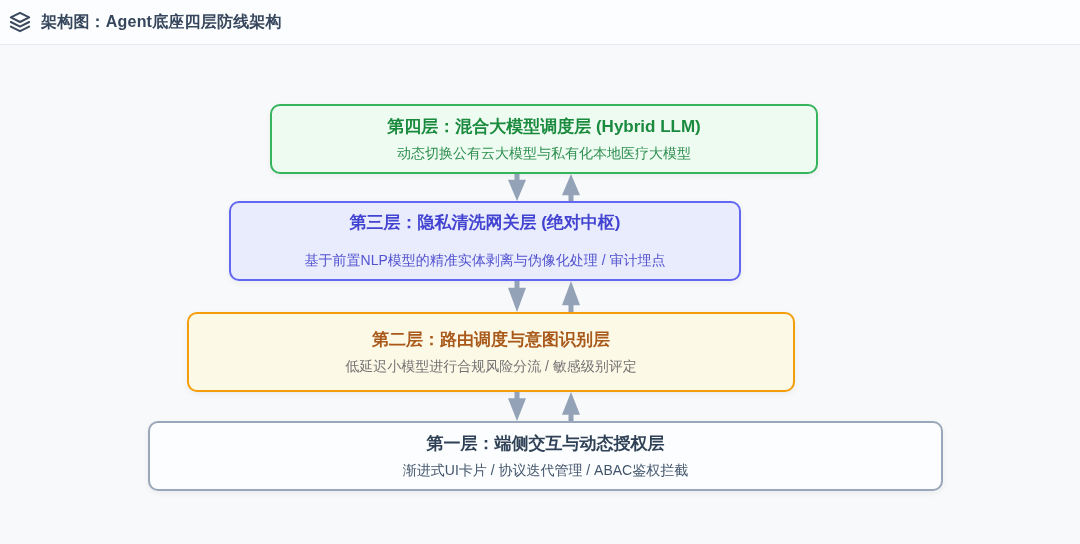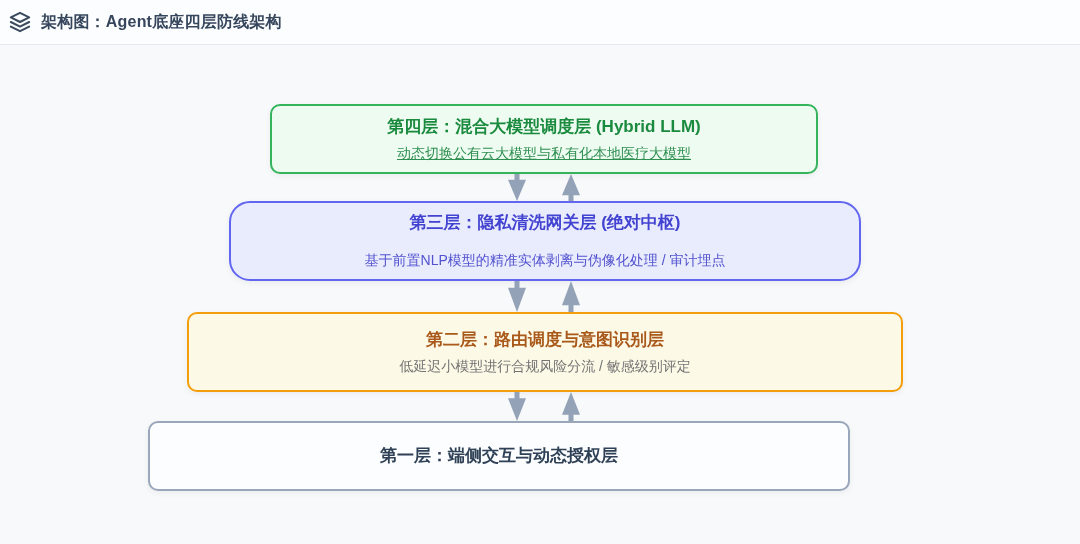--- a/index.html
+++ b/index.html
@@ -59,38 +59,38 @@
     margin-top: 5px;
     font-size: 14px;
     line-height: 1.3;
   }
   
   .layer-green {
     left: 270px; top: 59px; width: 548px; height: 70px;
     border-color: #36b45c; background: #eefbf1;
   }
   .layer-green .layer-title    { color: #1a8a3e; }
-  .layer-green .layer-subtitle { color: #2e8f50; text-decoration: underline; }
+  .layer-green .layer-subtitle { color: #2e8f50; }
   
   .layer-indigo {
-    left: 229px; top: 156px; width: 632px; height: 80px;
-    border-color: #6366f1; background: #e9ecfd; border-radius: 21px;
+    left: 229px; top: 156px; width: 512px; height: 80px;
+    border-color: #6366f1; background: #e9ecfd;
   }
   .layer-indigo .layer-title    { color: #4343d1; }
   .layer-indigo .layer-subtitle { color: #5252cf; margin-top: 16px; }
   
   .layer-orange {
-    left: 187px; top: 267px; width: 716px; height: 80px;
+    left: 187px; top: 267px; width: 608px; height: 80px;
     border-color: #f59e0b; background: #fdf9e7;
   }
   .layer-orange .layer-title    { color: #a9591a; }
   .layer-orange .layer-subtitle { color: #737373; }
   
   .layer-gray {
-    left: 148px; top: 376px; width: 702px; height: 70px;
+    left: 148px; top: 376px; width: 795px; height: 70px;
     border-color: #9aa7ba; background: #fcfdfe;
   }
   .layer-gray .layer-title    { color: #2f4156; }
   .layer-gray .layer-subtitle { color: #42556c; }
   
   .arrow-pair {
     position: absolute;
     left: 507px;
     display: flex;
     gap: 34px;
@@ -159,15 +159,16 @@
       <polygon points="1,6 19,6 10,28"></polygon>
     </svg>
     <svg viewBox="0 0 20 28" preserveAspectRatio="none">
       <rect x="7.5" y="20" width="5" height="8"></rect>
       <polygon points="1,22 19,22 10,0"></polygon>
     </svg>
   </div>
 
   <div class="layer layer-gray">
     <div class="layer-title">第一层：端侧交互与动态授权层</div>
+    <div class="layer-subtitle">渐进式UI卡片 / 协议迭代管理 / ABAC鉴权拦截</div>
   </div>
 
 </div>
 
 </body></html>

